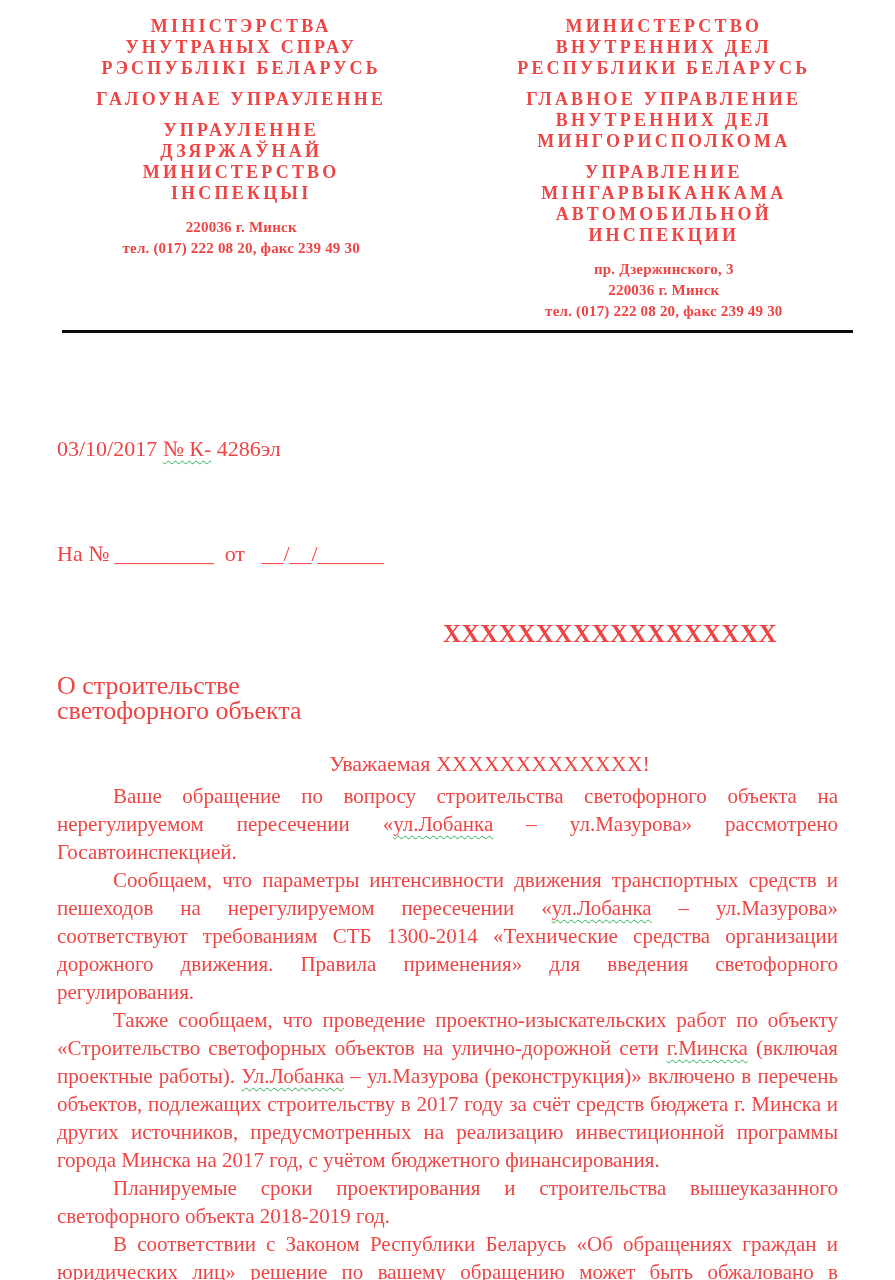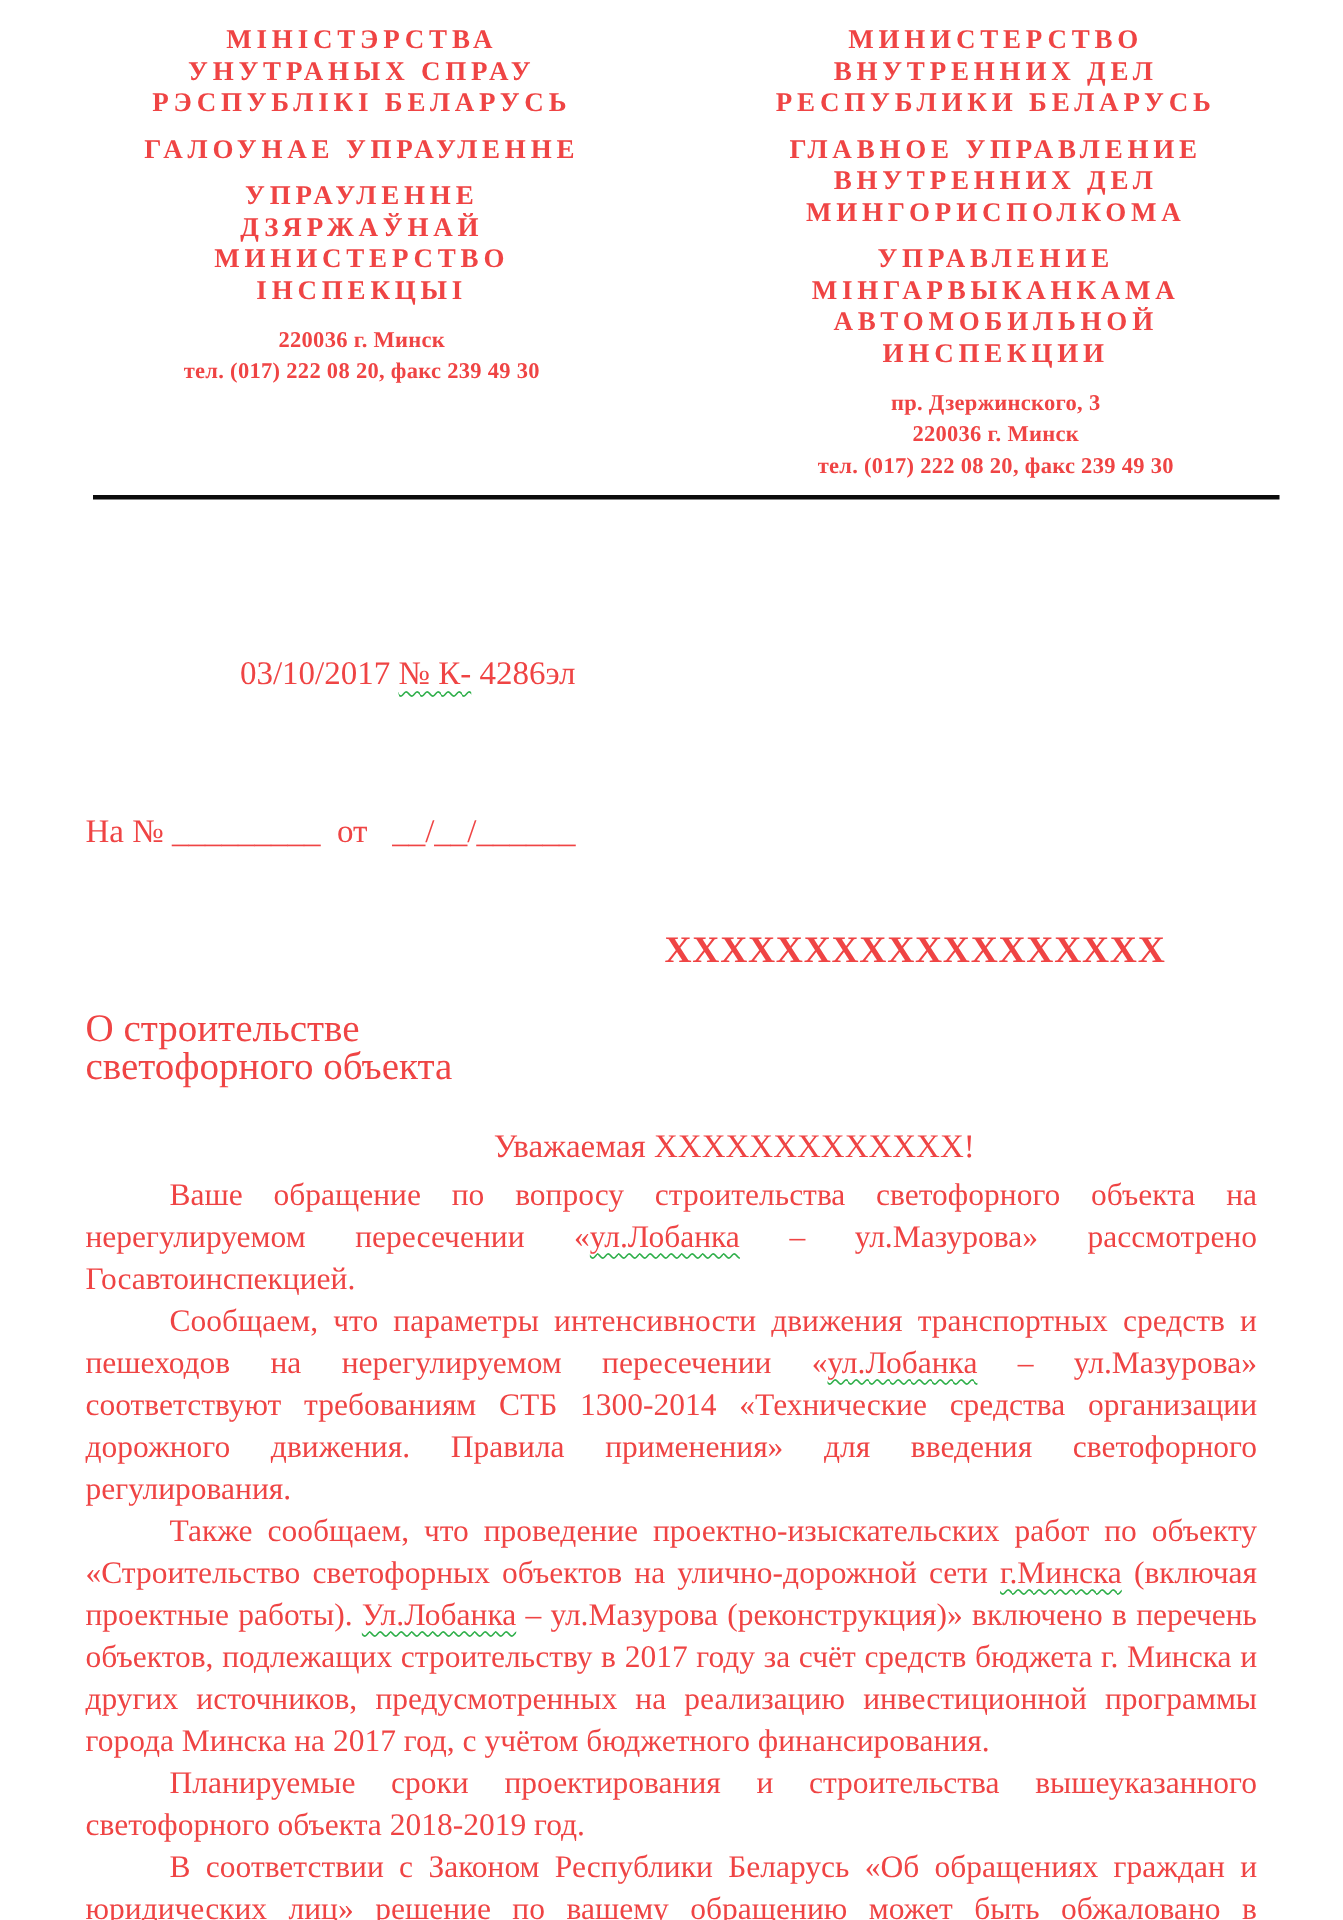--- a/index.html
+++ b/index.html
@@ -9,21 +9,21 @@
     position:relative;overflow:hidden;margin:0 auto;
   }
   
   .letterhead{display:flex;justify-content:space-between;padding:16px 40px 0 50px;}
   .lh-col{width:47.5%;text-align:center;font-weight:bold;}
   .org-block{font-size:18px;line-height:21px;letter-spacing:3.2px;margin-bottom:10px;}
   .org-block-3{margin-bottom:13px;}
   .lh-address{font-size:15px;line-height:21px;letter-spacing:0.2px;margin-top:2px;}
   .rule{border-top:3px solid #0b0b0b;margin:8px 42px 0 62px;}
   
-  .ref-row{display:flex;align-items:flex-end;padding:28px 0 0 57px;text-align:right;}
+  .ref-row{display:flex;align-items:flex-end;padding:28px 0 0 57px;}
   .ref-block{font-size:22px;line-height:35px;white-space:pre;}
   .recipient{margin-left:auto;margin-right:118px;font-size:25px;letter-spacing:0.5px;margin-bottom:-7px;font-weight:bold;}
   
   .subject{padding:32px 0 0 57px;font-size:26px;line-height:25px;}
   .salutation{text-align:center;position:relative;left:42px;margin-top:28px;font-size:22px;}
   
   .body-text{padding:5px 57px 0 57px;}
   .para{margin:0;font-size:21px;line-height:28px;text-align:justify;text-indent:56px;}
   
   .sq-red{

